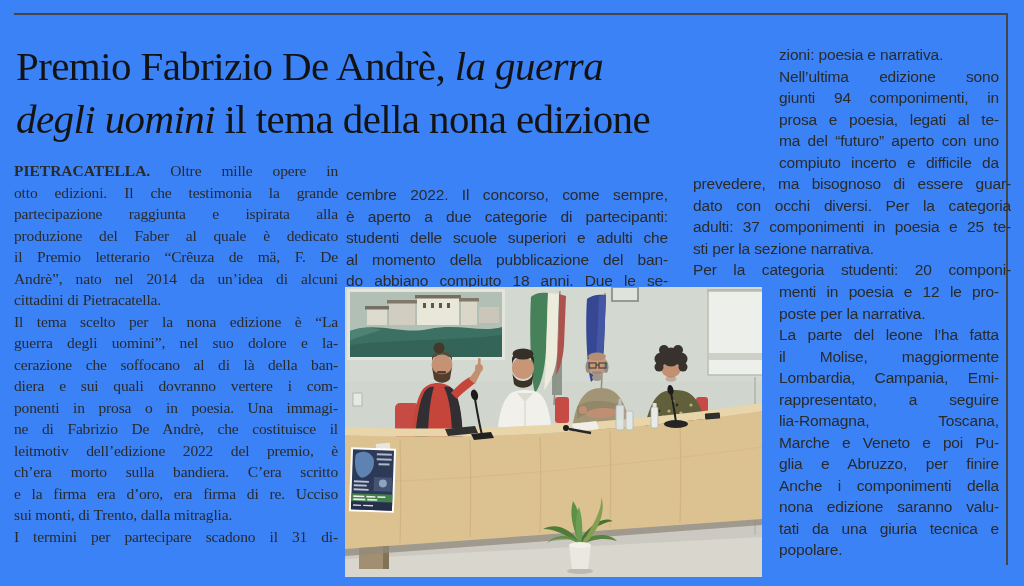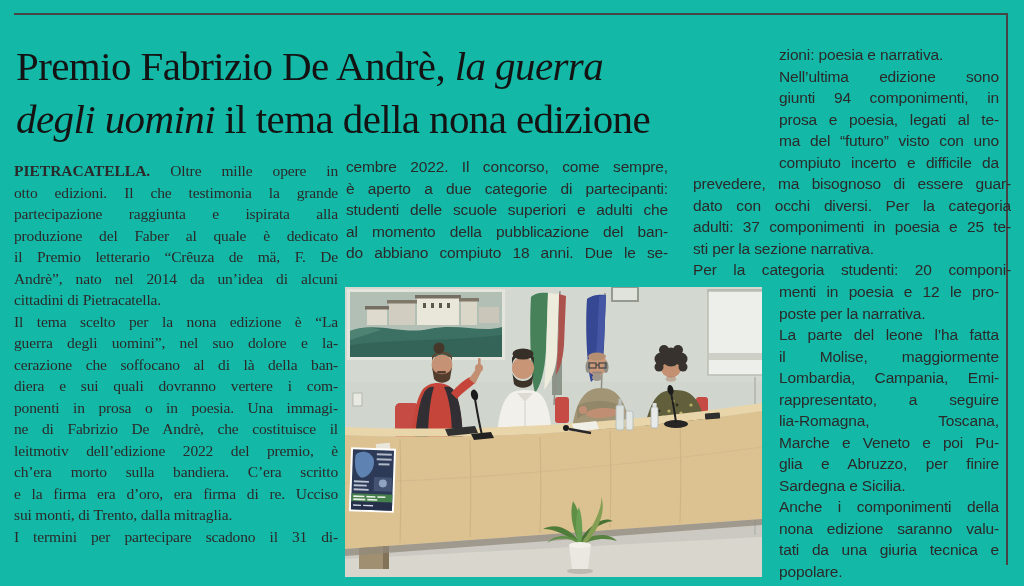--- a/index.html
+++ b/index.html
@@ -1,30 +1,30 @@
 <!DOCTYPE html>
 <html><head>
 <meta charset="utf-8">
 <style>
   html,body{margin:0;padding:0;background:#ffffff;}
-  .page{position:relative;width:1024px;height:586px;background:#14b8a6;overflow:hidden;
+  .page{position:relative;width:1024px;height:586px;background:#3b82f6;overflow:hidden;
         font-family:"Liberation Sans",sans-serif;color:#262626;}
   .rule-top{position:absolute;left:14px;top:13px;width:994px;height:2px;background:#454545;}
   .rule-right{position:absolute;left:1006px;top:13px;width:2px;height:552px;background:#454545;}
   .headline{position:absolute;left:16px;top:40px;width:768px;
             font-family:"Liberation Serif",serif;font-size:41px;line-height:53px;
             color:#131313;letter-spacing:-0.6px;}
   .hl-line{white-space:nowrap;height:53px;overflow:hidden;}
   .hl-it{font-style:italic;}
   .col{position:absolute;font-size:15.5px;line-height:21.5px;letter-spacing:-0.15px;color:#2a2a2a;}
   .ln{height:21.5px;overflow:hidden;text-align:justify;text-align-last:justify;}
   .ln.end{text-align-last:left;}
   .lead{font-weight:bold;letter-spacing:0;}
   .col1{left:14px;top:160px;width:324px;font-family:Liberation Serif, serif;}
-  .col2{left:346px;top:156px;width:322px;}
+  .col2{left:346px;top:184px;width:322px;}
   .col3a{left:779px;top:44px;width:220px;}
   .col3b{left:681px;top:173px;width:318px;margin-left:12px;}
   .col3c{left:779px;top:281px;width:220px;}
   .photo{position:absolute;left:345px;top:287px;width:417px;height:290px;overflow:hidden;}
   .photo svg{display:block;width:100%;height:100%;}
 </style>
 </head>
 <body>
 
 <div class="page">
@@ -66,41 +66,40 @@
       <div class="ln">studenti delle scuole superiori e adulti che</div>
       <div class="ln">al momento della pubblicazione del ban-</div>
       <div class="ln">do abbiano compiuto 18 anni. Due le se-</div>
     </div>
 
   <div class="col col3a">
       <div class="ln end">zioni: poesia e narrativa.</div>
       <div class="ln">Nell’ultima edizione sono</div>
       <div class="ln">giunti 94 componimenti, in</div>
       <div class="ln">prosa e poesia, legati al te-</div>
-      <div class="ln">ma del “futuro” visto con uno</div>
+      <div class="ln">ma del “futuro” aperto con uno</div>
       <div class="ln">compiuto incerto e difficile da</div>
     </div>
   <div class="col col3b">
       <div class="ln">prevedere, ma bisognoso di essere guar-</div>
       <div class="ln">dato con occhi diversi. Per la categoria</div>
       <div class="ln">adulti: 37 componimenti in poesia e 25 te-</div>
       <div class="ln end">sti per la sezione narrativa.</div>
       <div class="ln">Per la categoria studenti: 20 componi-</div>
     </div>
   <div class="col col3c">
       <div class="ln">menti in poesia e 12 le pro-</div>
       <div class="ln end">poste per la narrativa.</div>
       <div class="ln">La parte del leone l’ha fatta</div>
       <div class="ln">il Molise, maggiormente</div>
       <div class="ln">Lombardia, Campania, Emi-</div>
       <div class="ln">rappresentato, a seguire</div>
       <div class="ln">lia-Romagna, Toscana,</div>
       <div class="ln">Marche e Veneto e poi Pu-</div>
       <div class="ln">glia e Abruzzo, per finire</div>
-      <div class="ln end">Sardegna e Sicilia.</div>
       <div class="ln">Anche i componimenti della</div>
       <div class="ln">nona edizione saranno valu-</div>
       <div class="ln">tati da una giuria tecnica e</div>
       <div class="ln end">popolare.</div>
     </div>
 
   <div class="photo" role="img" aria-label="Quattro relatori seduti a un tavolo con tovaglia beige; alle spalle un quadro del paese, la bandiera italiana, la bandiera europea e uno schermo; pianta e locandina davanti al tavolo">
     <svg viewBox="0 0 417 290" xmlns="http://www.w3.org/2000/svg">
 
       <rect x="0" y="0" width="417" height="290" fill="#ced3cb"></rect>

